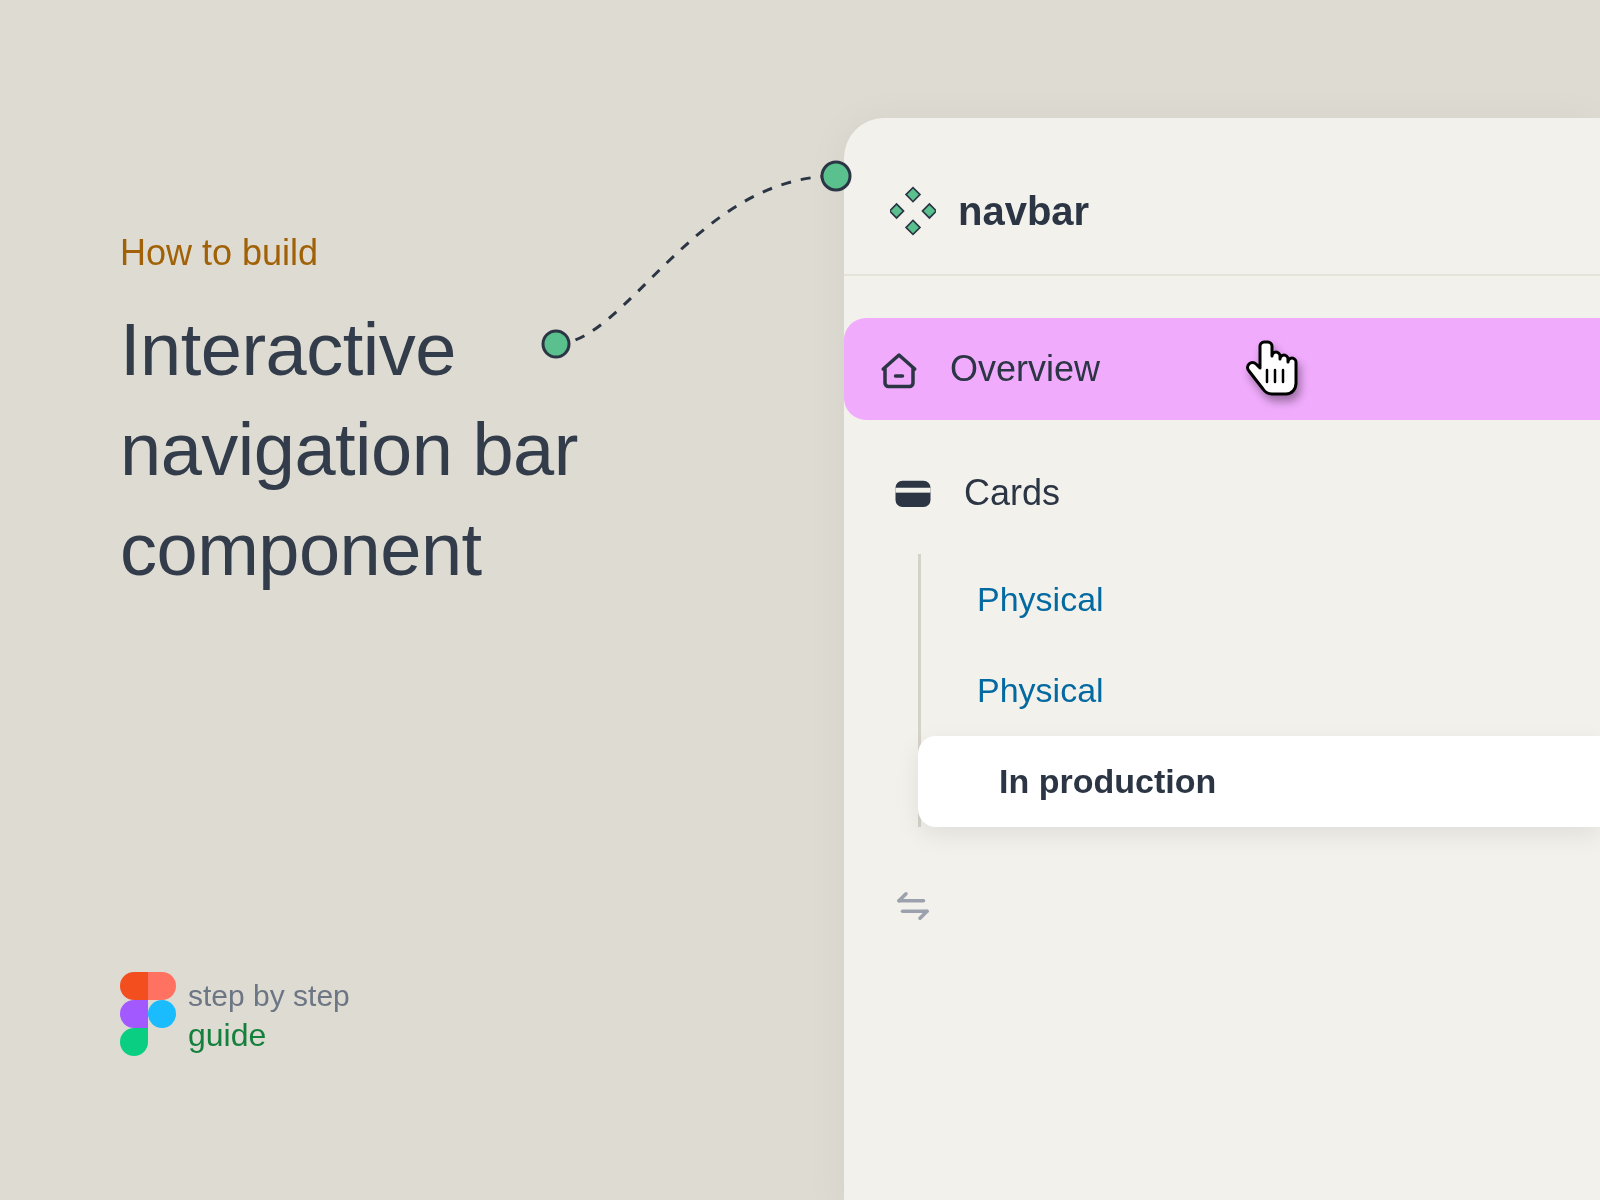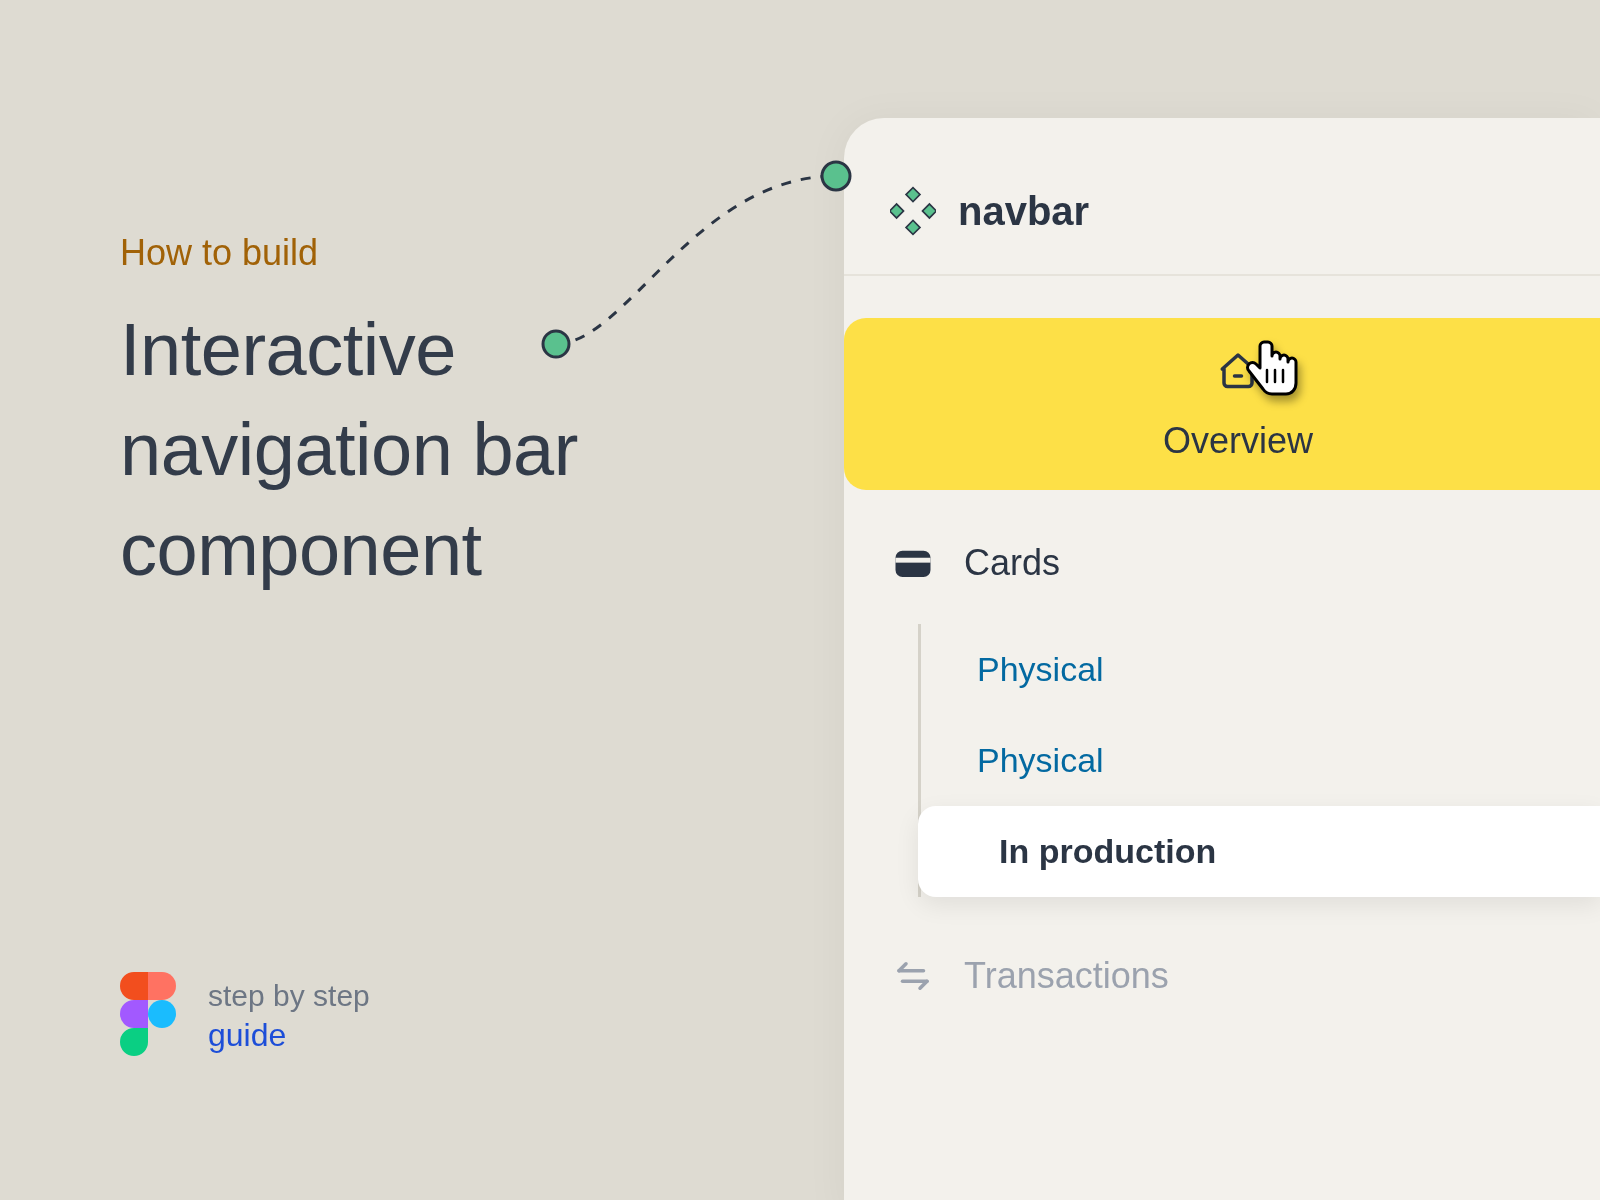--- a/index.html
+++ b/index.html
@@ -32,24 +32,24 @@
     letter-spacing: -0.5px;
   }
 
   
   .footer-badge {
     position: absolute;
     left: 120px;
     bottom: 140px;
     display: flex;
     align-items: center;
-    gap: 32px;
+    gap: 12px;
   }
   .footer-text .line1 { font-size: 30px; color: #6d7684; font-weight: 400; }
-  .footer-text .line2 { font-size: 32px; color: #1d4ed8; font-weight: 500; margin-top: 4px; }
+  .footer-text .line2 { font-size: 32px; color: #15803d; font-weight: 500; margin-top: 4px; }
 
   
   .panel {
     position: absolute;
     right: 0;
     top: 118px;
     width: 756px;
     height: 1100px;
     background: #f3f1ec;
     border-top-left-radius: 40px;
@@ -74,25 +74,24 @@
     display: flex;
     align-items: center;
     gap: 28px;
     padding: 28px 0 28px 46px;
     font-size: 36px;
     color: #2b3544;
     font-weight: 500;
     position: relative;
   }
   .nav-item.hover {
-    background: #fde047;
+    background: #f0abfc;
     border-top-left-radius: 22px;
     border-bottom-left-radius: 22px;
     padding-left: 32px;
-    flex-direction: column;
   }
   .nav-item.muted { color: #9ba2ae; font-weight: 400; }
   .nav-icon { width: 46px; height: 46px; flex-shrink: 0; display:flex; align-items:center; justify-content:center;}
 
   .sub-wrap {
     margin: 10px 0 28px 74px;
     border-left: 3px solid #d5d2c9;
     position: relative;
   }
   .sub-item {
@@ -203,21 +202,20 @@
 
     <div class="nav-item muted" style="margin-top:24px;">
       <span class="nav-icon">
         <svg width="42" height="42" viewBox="0 0 24 24" fill="none" stroke="#9ba2ae" stroke-width="2" stroke-linecap="round" stroke-linejoin="round">
           <path d="M4 9h14"></path>
             <path d="M8 5l-4 4"></path>
           <path d="M20 15H6"></path>
             <path d="M16 19l4-4"></path>
         </svg>
       </span>
-      <span>Transactions</span>
     </div>
   </div>
 </div>
 
 <svg class="connector" width="340" height="220">
   <path d="M20 188 C 90 188, 160 20, 300 20" stroke="#2b3544" stroke-width="3" stroke-dasharray="10 10" fill="none"></path>
   <circle cx="20" cy="188" r="13" fill="#5ac18e" stroke="#2b3544" stroke-width="3"></circle>
   <circle cx="300" cy="20" r="14" fill="#5ac18e" stroke="#2b3544" stroke-width="3"></circle>
 </svg>
 

